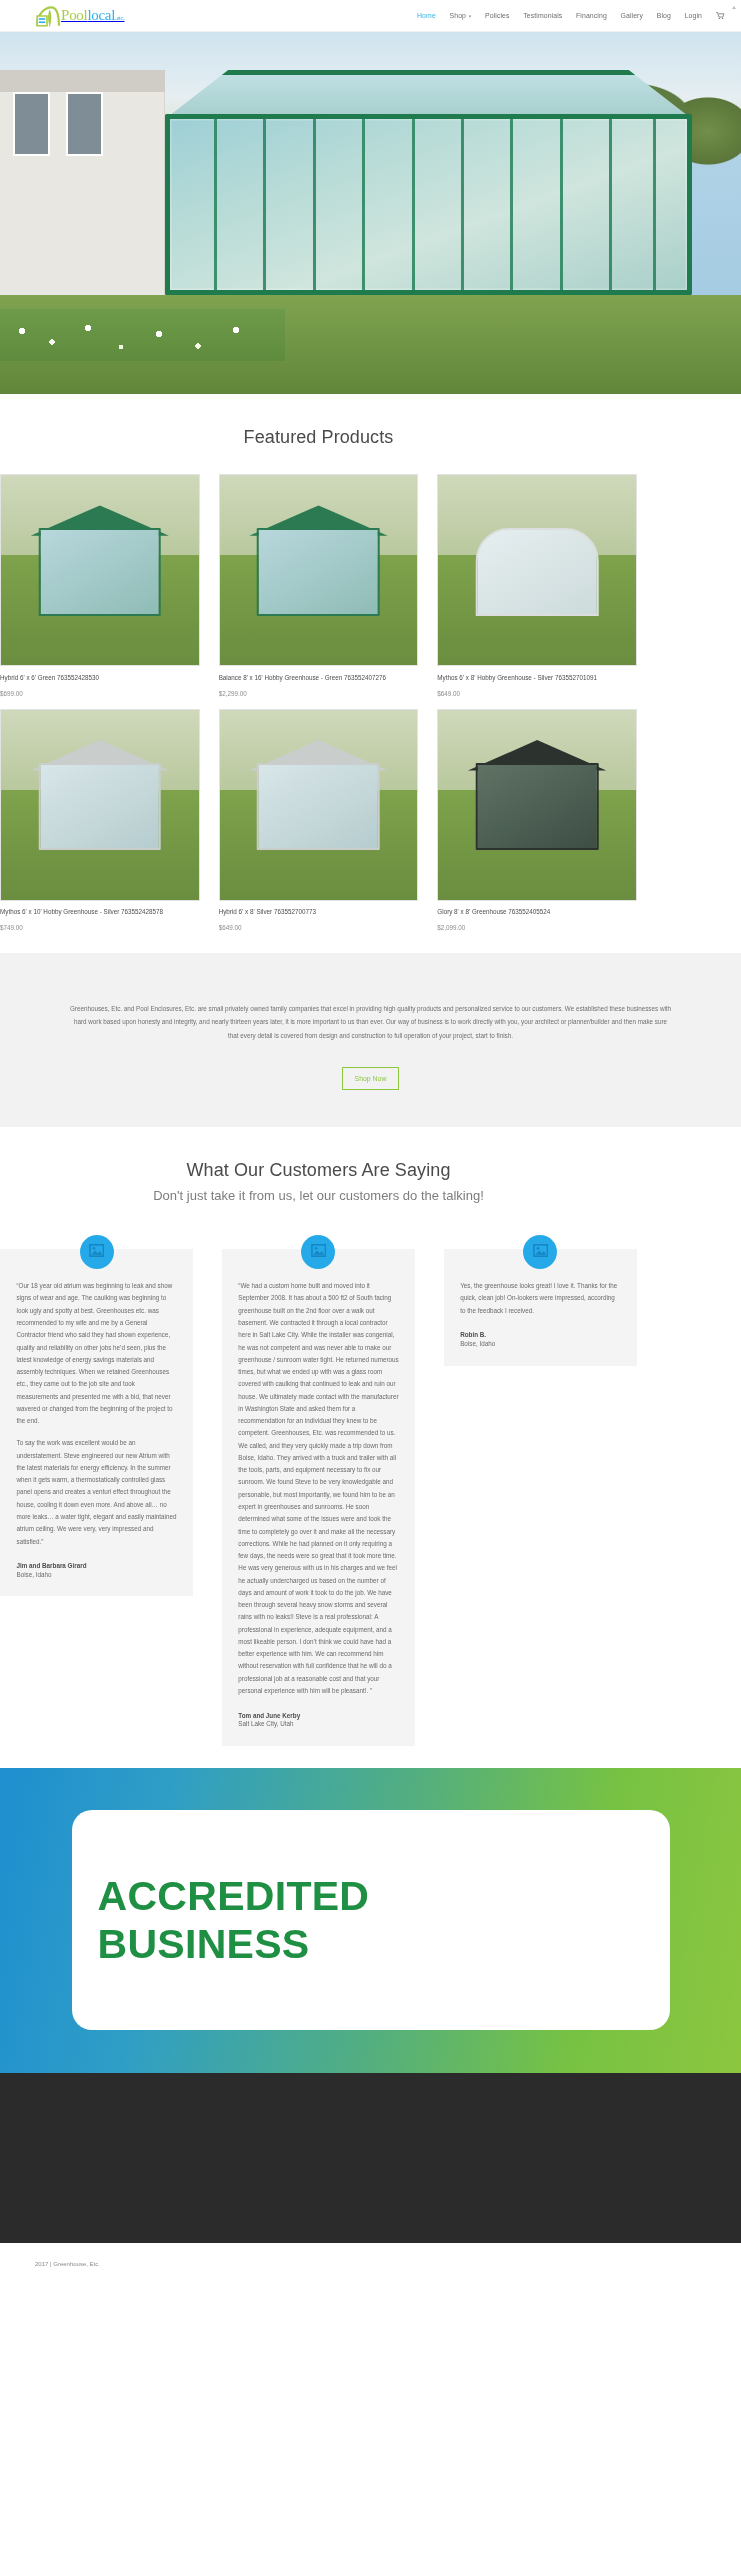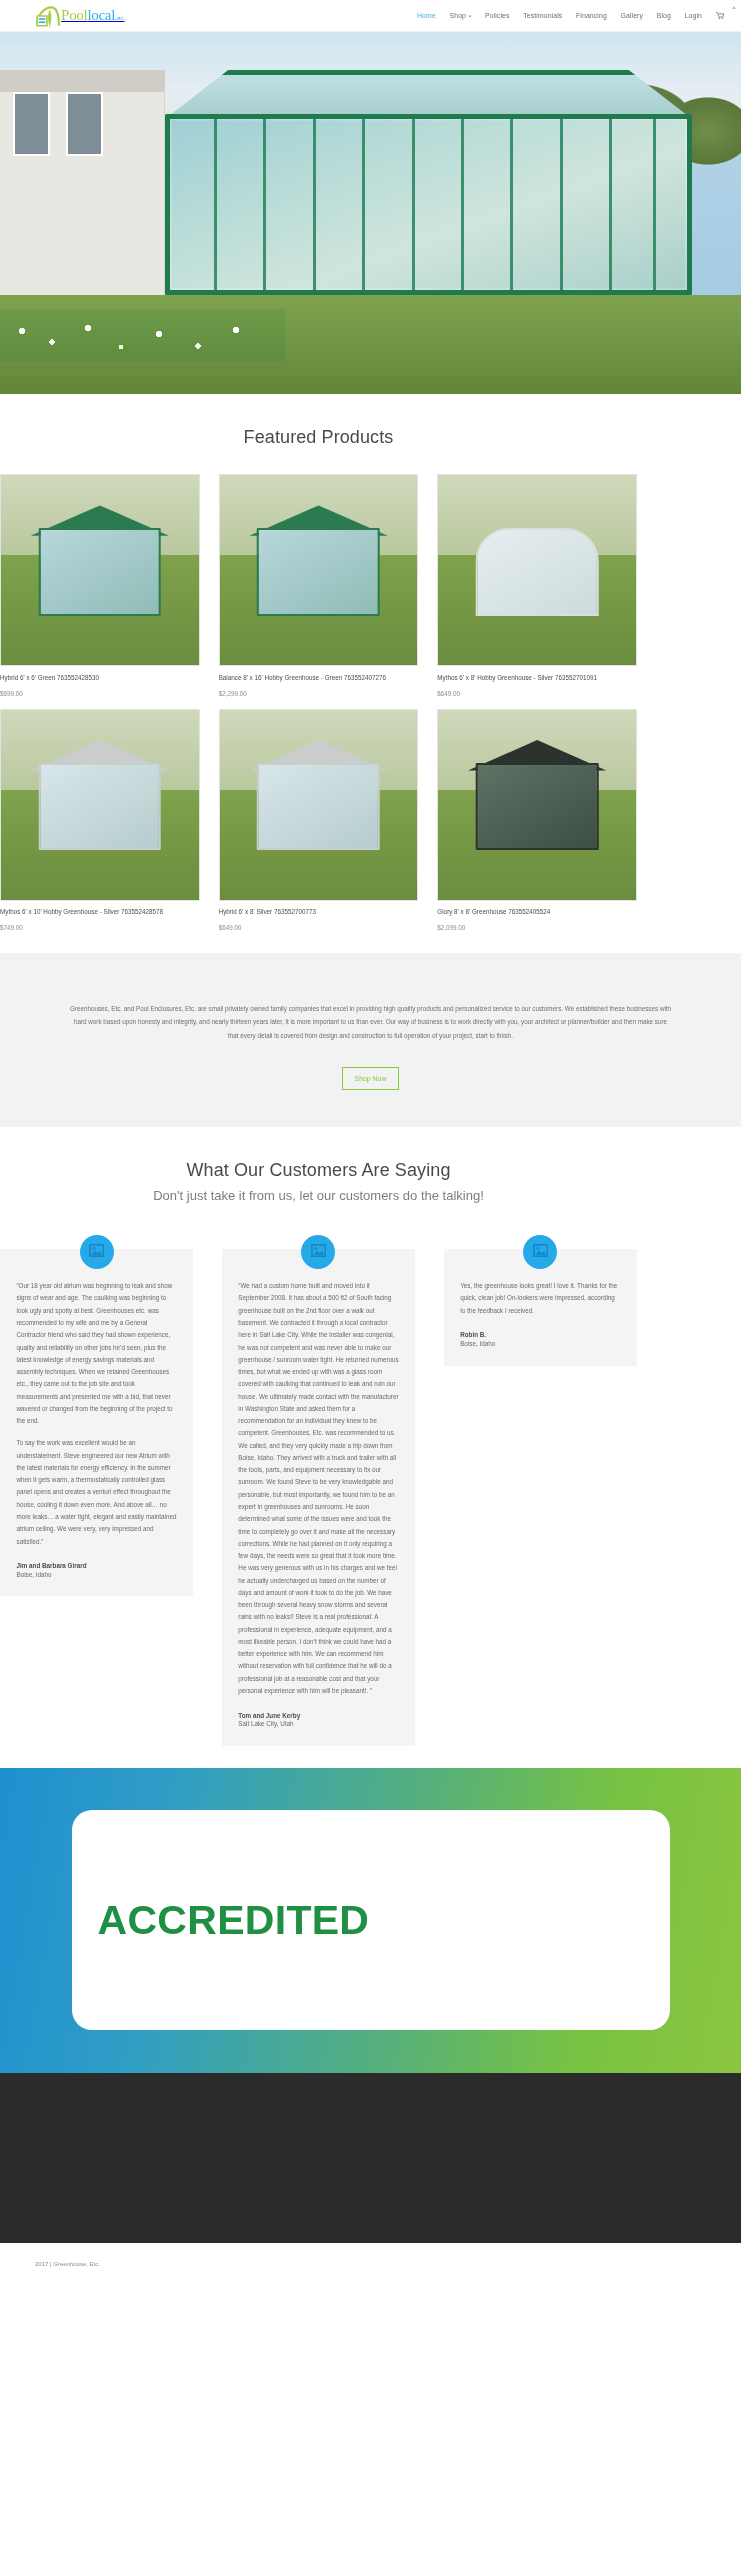--- a/index.html
+++ b/index.html
@@ -540,20 +540,21 @@
       </div>
 
     </div>
   </div>
 </section>
 
 <section class="bbb-band">
   <div class="bbb-plate">
     <div class="bbb-words">
       <div>ACCREDITED</div>
+      <div>BUSINESS</div>
     </div>
   </div>
 </section>
 
 <footer>
   <div class="footer-dark"></div>
   <div class="footer-bottom">
     <span class="footer-copy">2017 | Greenhouse, Etc.</span>
   </div>
 </footer>

